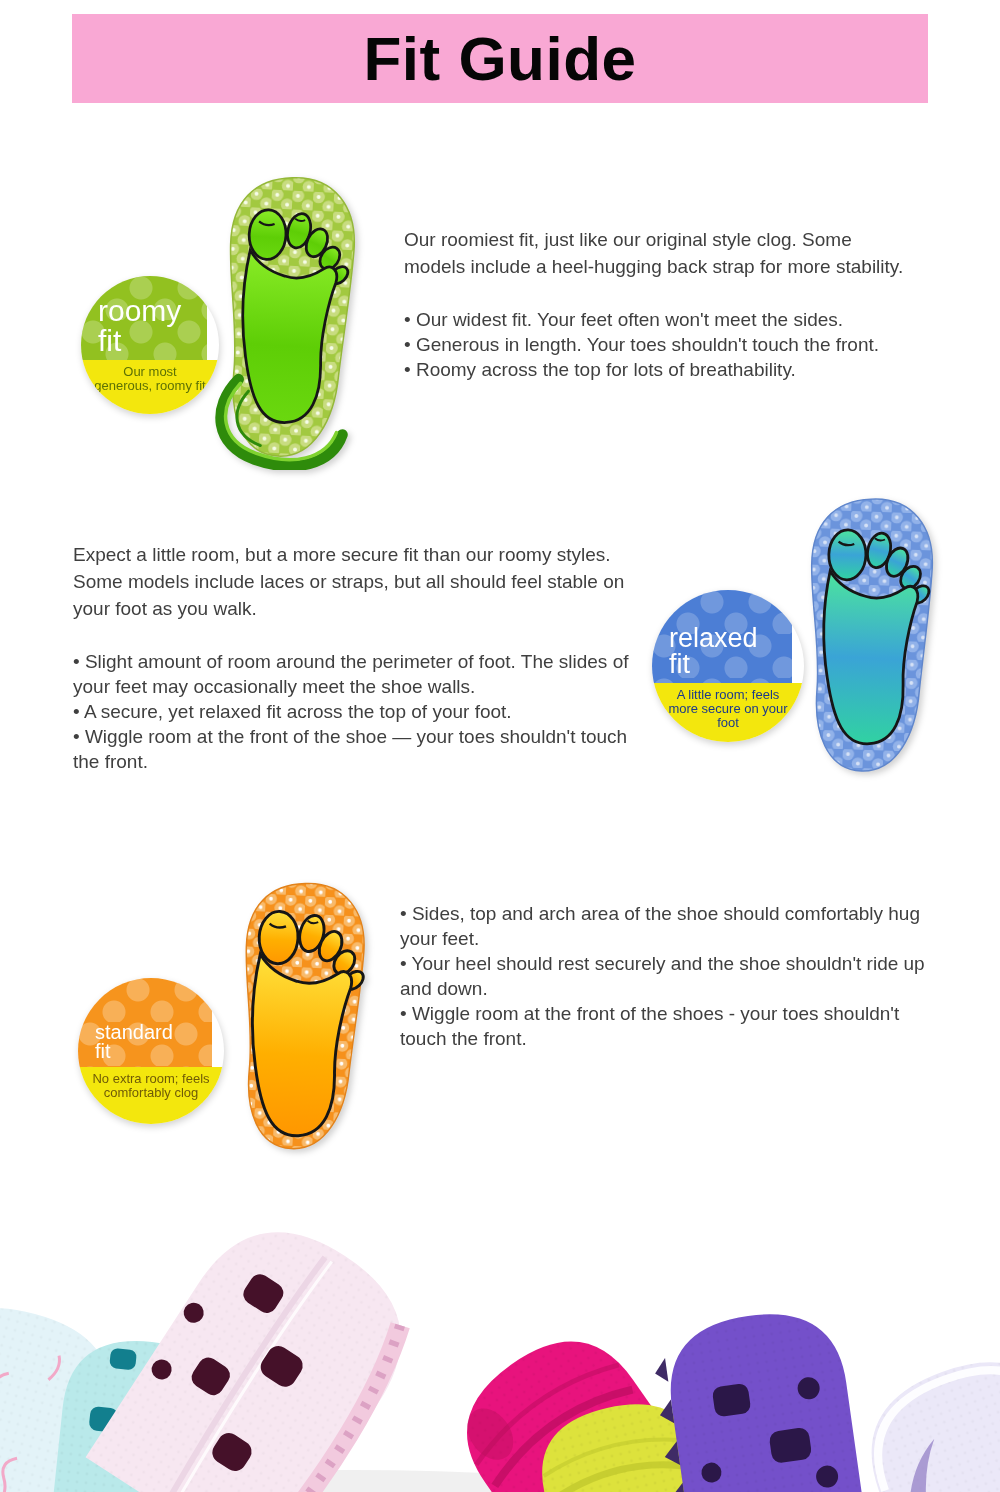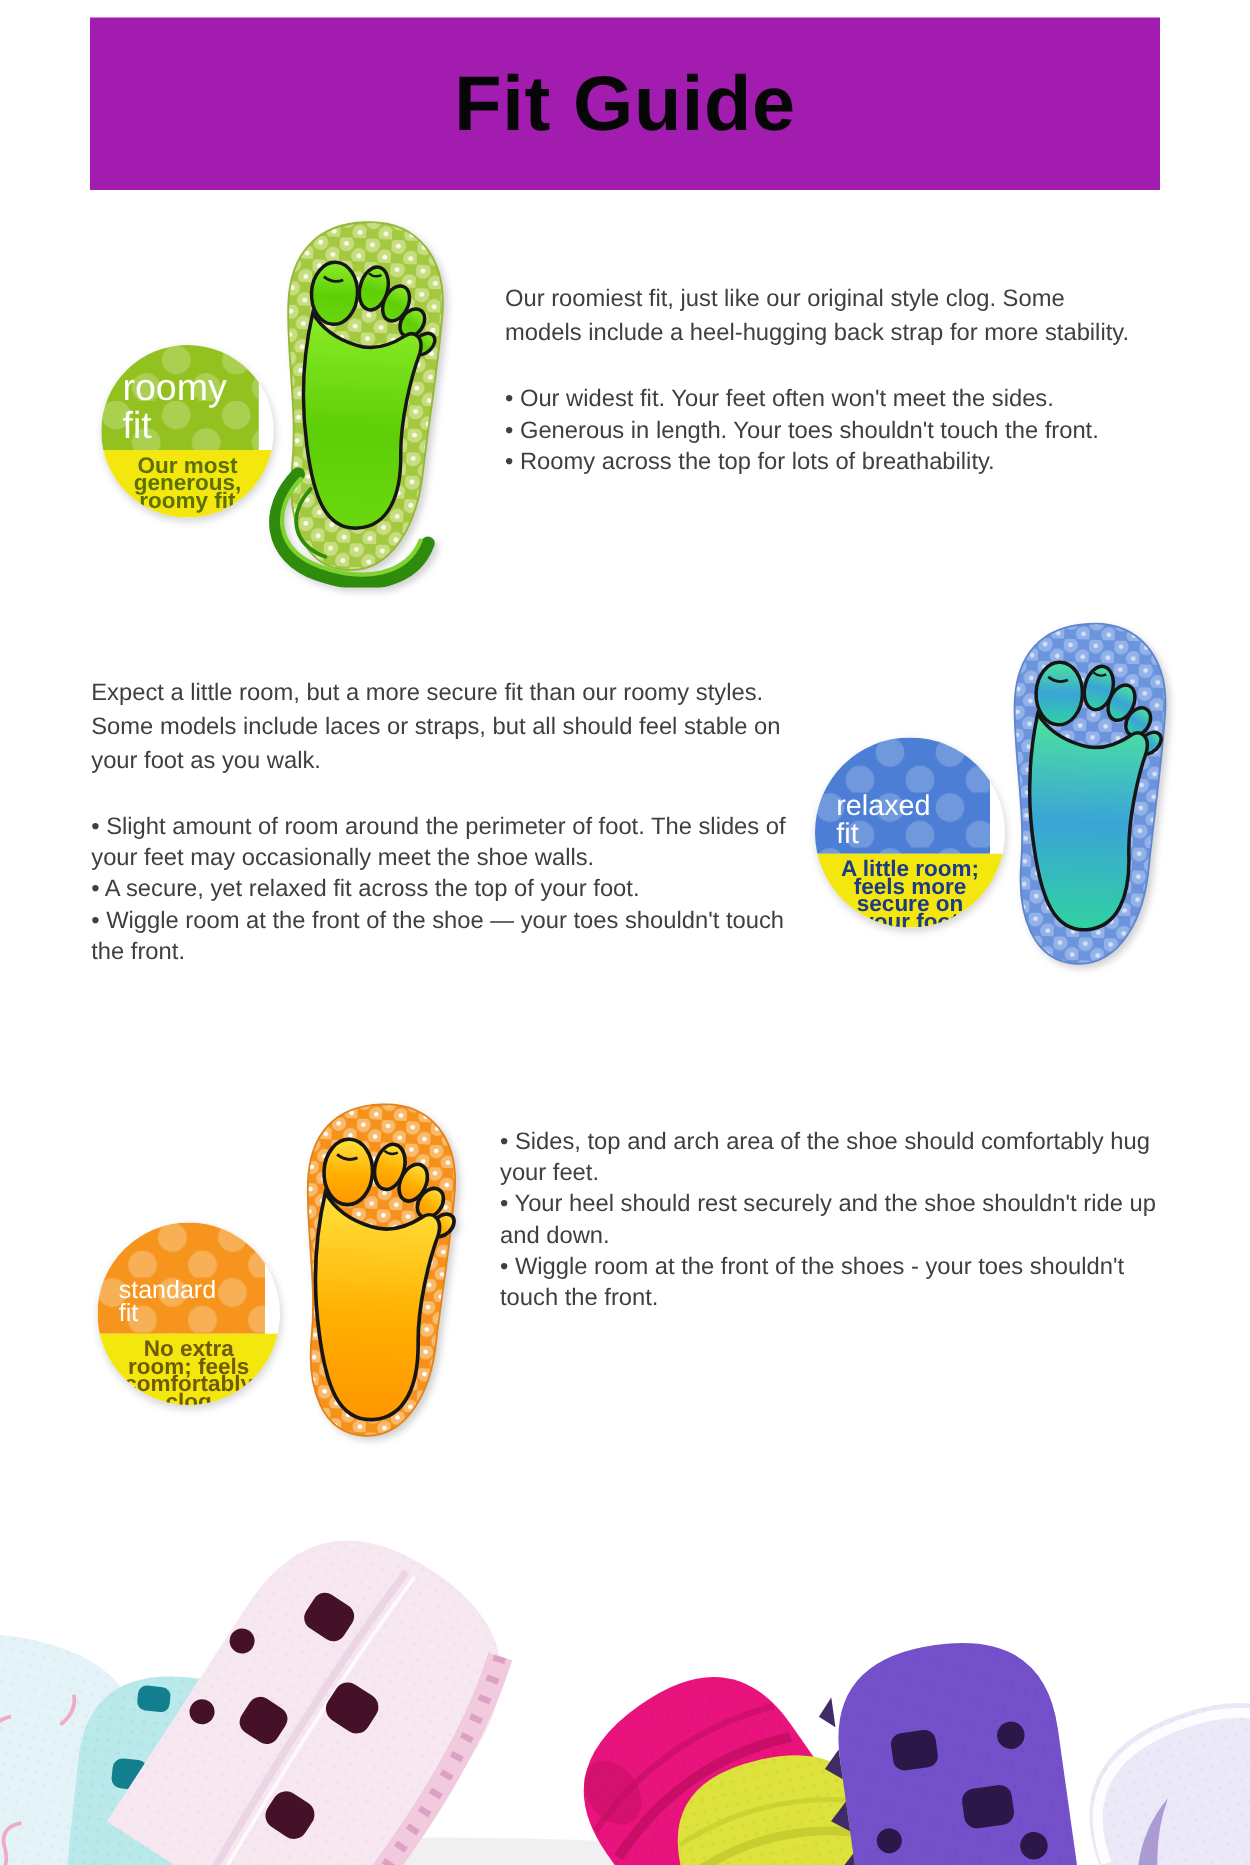--- a/index.html
+++ b/index.html
@@ -1,20 +1,20 @@
 <!DOCTYPE html>
 <html><head>
 <meta charset="utf-8">
 <style>
   html,body{margin:0;padding:0;background:#ffffff;}
   #page{position:relative;width:1000px;height:1492px;background:#fff;overflow:hidden;
         font-family:"Liberation Sans", sans-serif;}
 
   
-  .banner{position:absolute;left:72px;top:14px;width:856px;height:138px;background:#a21caf;
+  .banner{position:absolute;left:72px;top:14px;width:856px;height:89px;background:#f9a8d4;
           display:flex;align-items:center;justify-content:center;}
   .banner h1{margin:0;font-size:62px;font-weight:bold;color:#060606;letter-spacing:.5px;}
 
   
   .copy{position:absolute;font-size:19px;line-height:27px;color:#3f3f3f;}
   .copy p{margin:0 0 27px 0;}
   .bullets div{line-height:25px;}
   .copy-1{left:404px;top:226px;width:512px;}
   .copy-2{left:73px;top:541px;width:566px;}
   .copy-3{left:400px;top:901px;width:548px;}
@@ -36,23 +36,23 @@
   .s3-art .badge{left:8px;top:108px;width:146px;height:146px;}
   .b-top{position:absolute;top:0;left:0;right:12px;height:61%;background-color:var(--bc);
          background-image:
            radial-gradient(circle at 12px 12px, var(--bd) 11px, transparent 12px),
            radial-gradient(circle at 36px 34px, var(--bd) 11px, transparent 12px);
          background-size:48px 44px;text-decoration:underline;}
   .b-bottom{position:absolute;bottom:0;left:0;right:0;height:39%;background:#f3e70d;
             display:flex;justify-content:center;text-align:center;}
   .b-title{position:absolute;left:17px;bottom:5px;color:#ffffff;line-height:.98;font-weight:500;}
   .s1-art .b-title{font-size:30px;}
-  .s2-art .b-title{font-size:23px;}
+  .s2-art .b-title{font-size:27px;}
   .s3-art .b-title{font-size:20px;}
-  .b-sub{font-size:18px;font-weight:bold;line-height:14px;padding:5px 12px 0;}
+  .b-sub{font-size:13px;font-weight:normal;line-height:14px;padding:5px 12px 0;}
   .badge-roomy   {--bc:#92c120;--bd:rgba(255,255,255,.22);}
   .badge-relaxed {--bc:#4c7ed5;--bd:rgba(255,255,255,.20);}
   .badge-standard{--bc:#f6941d;--bd:rgba(255,255,255,.26);}
   .badge-roomy    .b-sub{color:#5c7105;}
   .badge-relaxed  .b-sub{color:#1c3a8a;}
   .badge-standard .b-sub{color:#6f5b07;}
 
   
   .shoes-wrap{position:absolute;left:0;top:1212px;width:1000px;height:280px;overflow:hidden;}
   .shoes-wrap svg{display:block;width:1000px;height:280px;}

